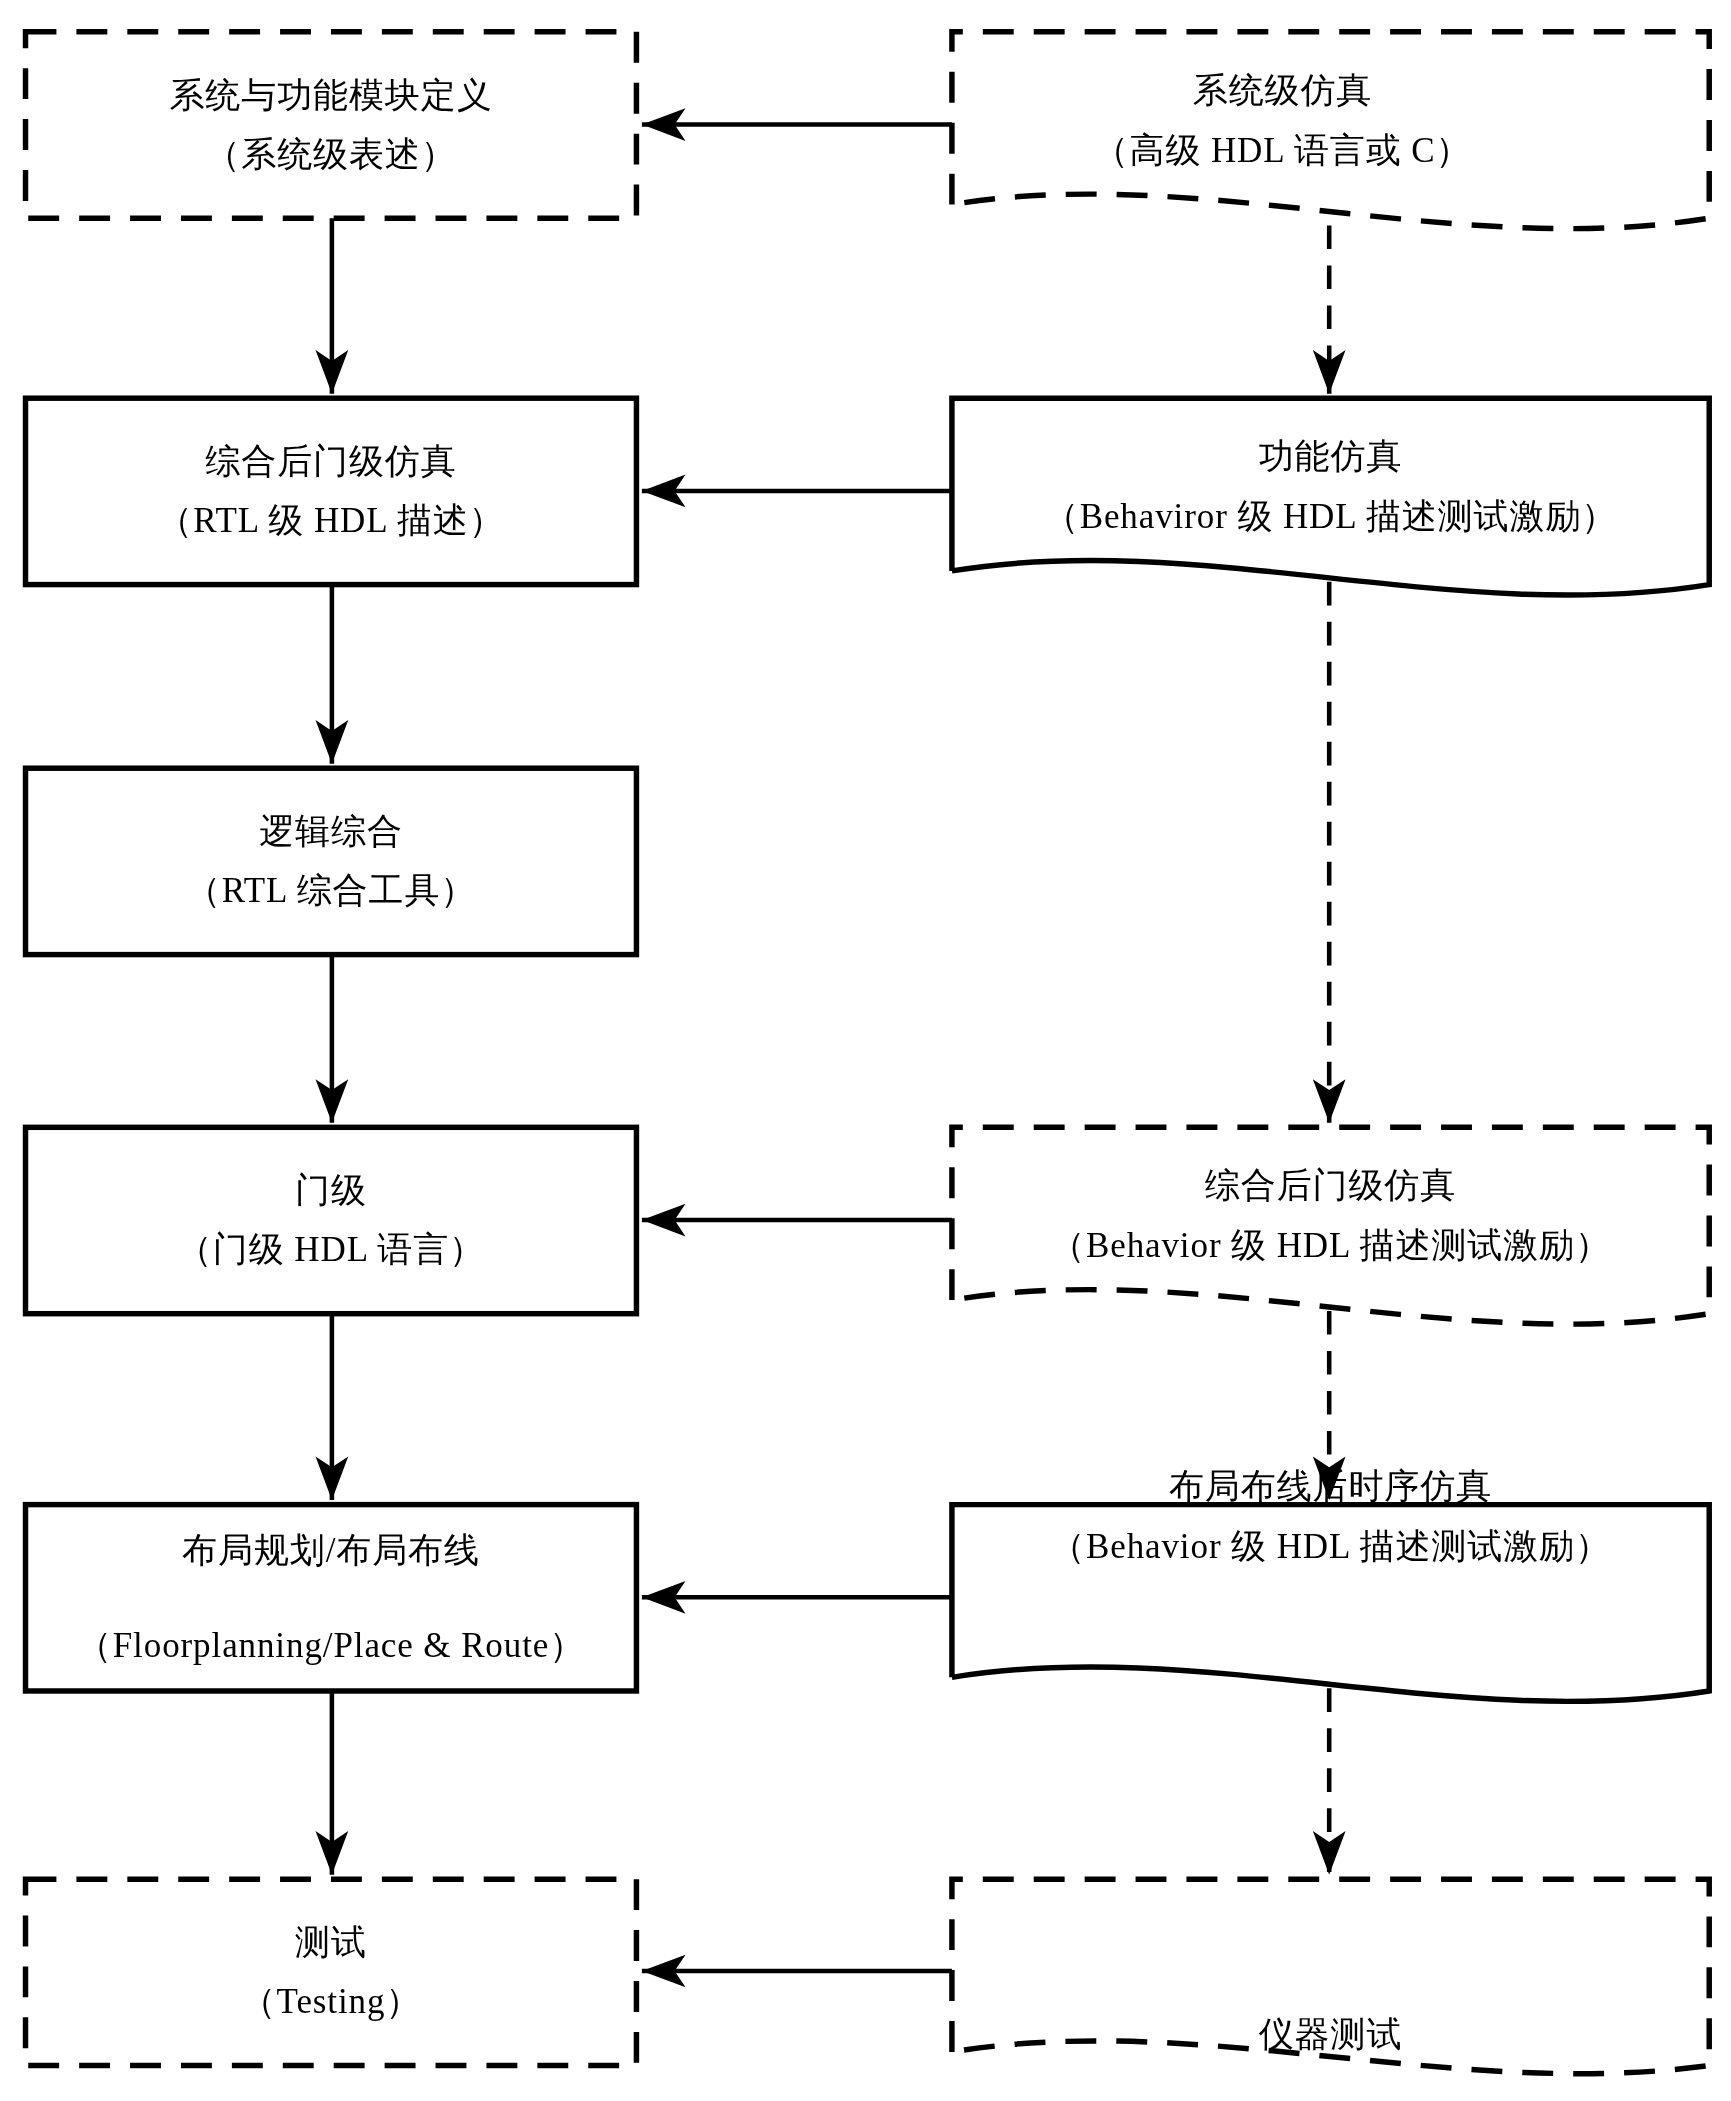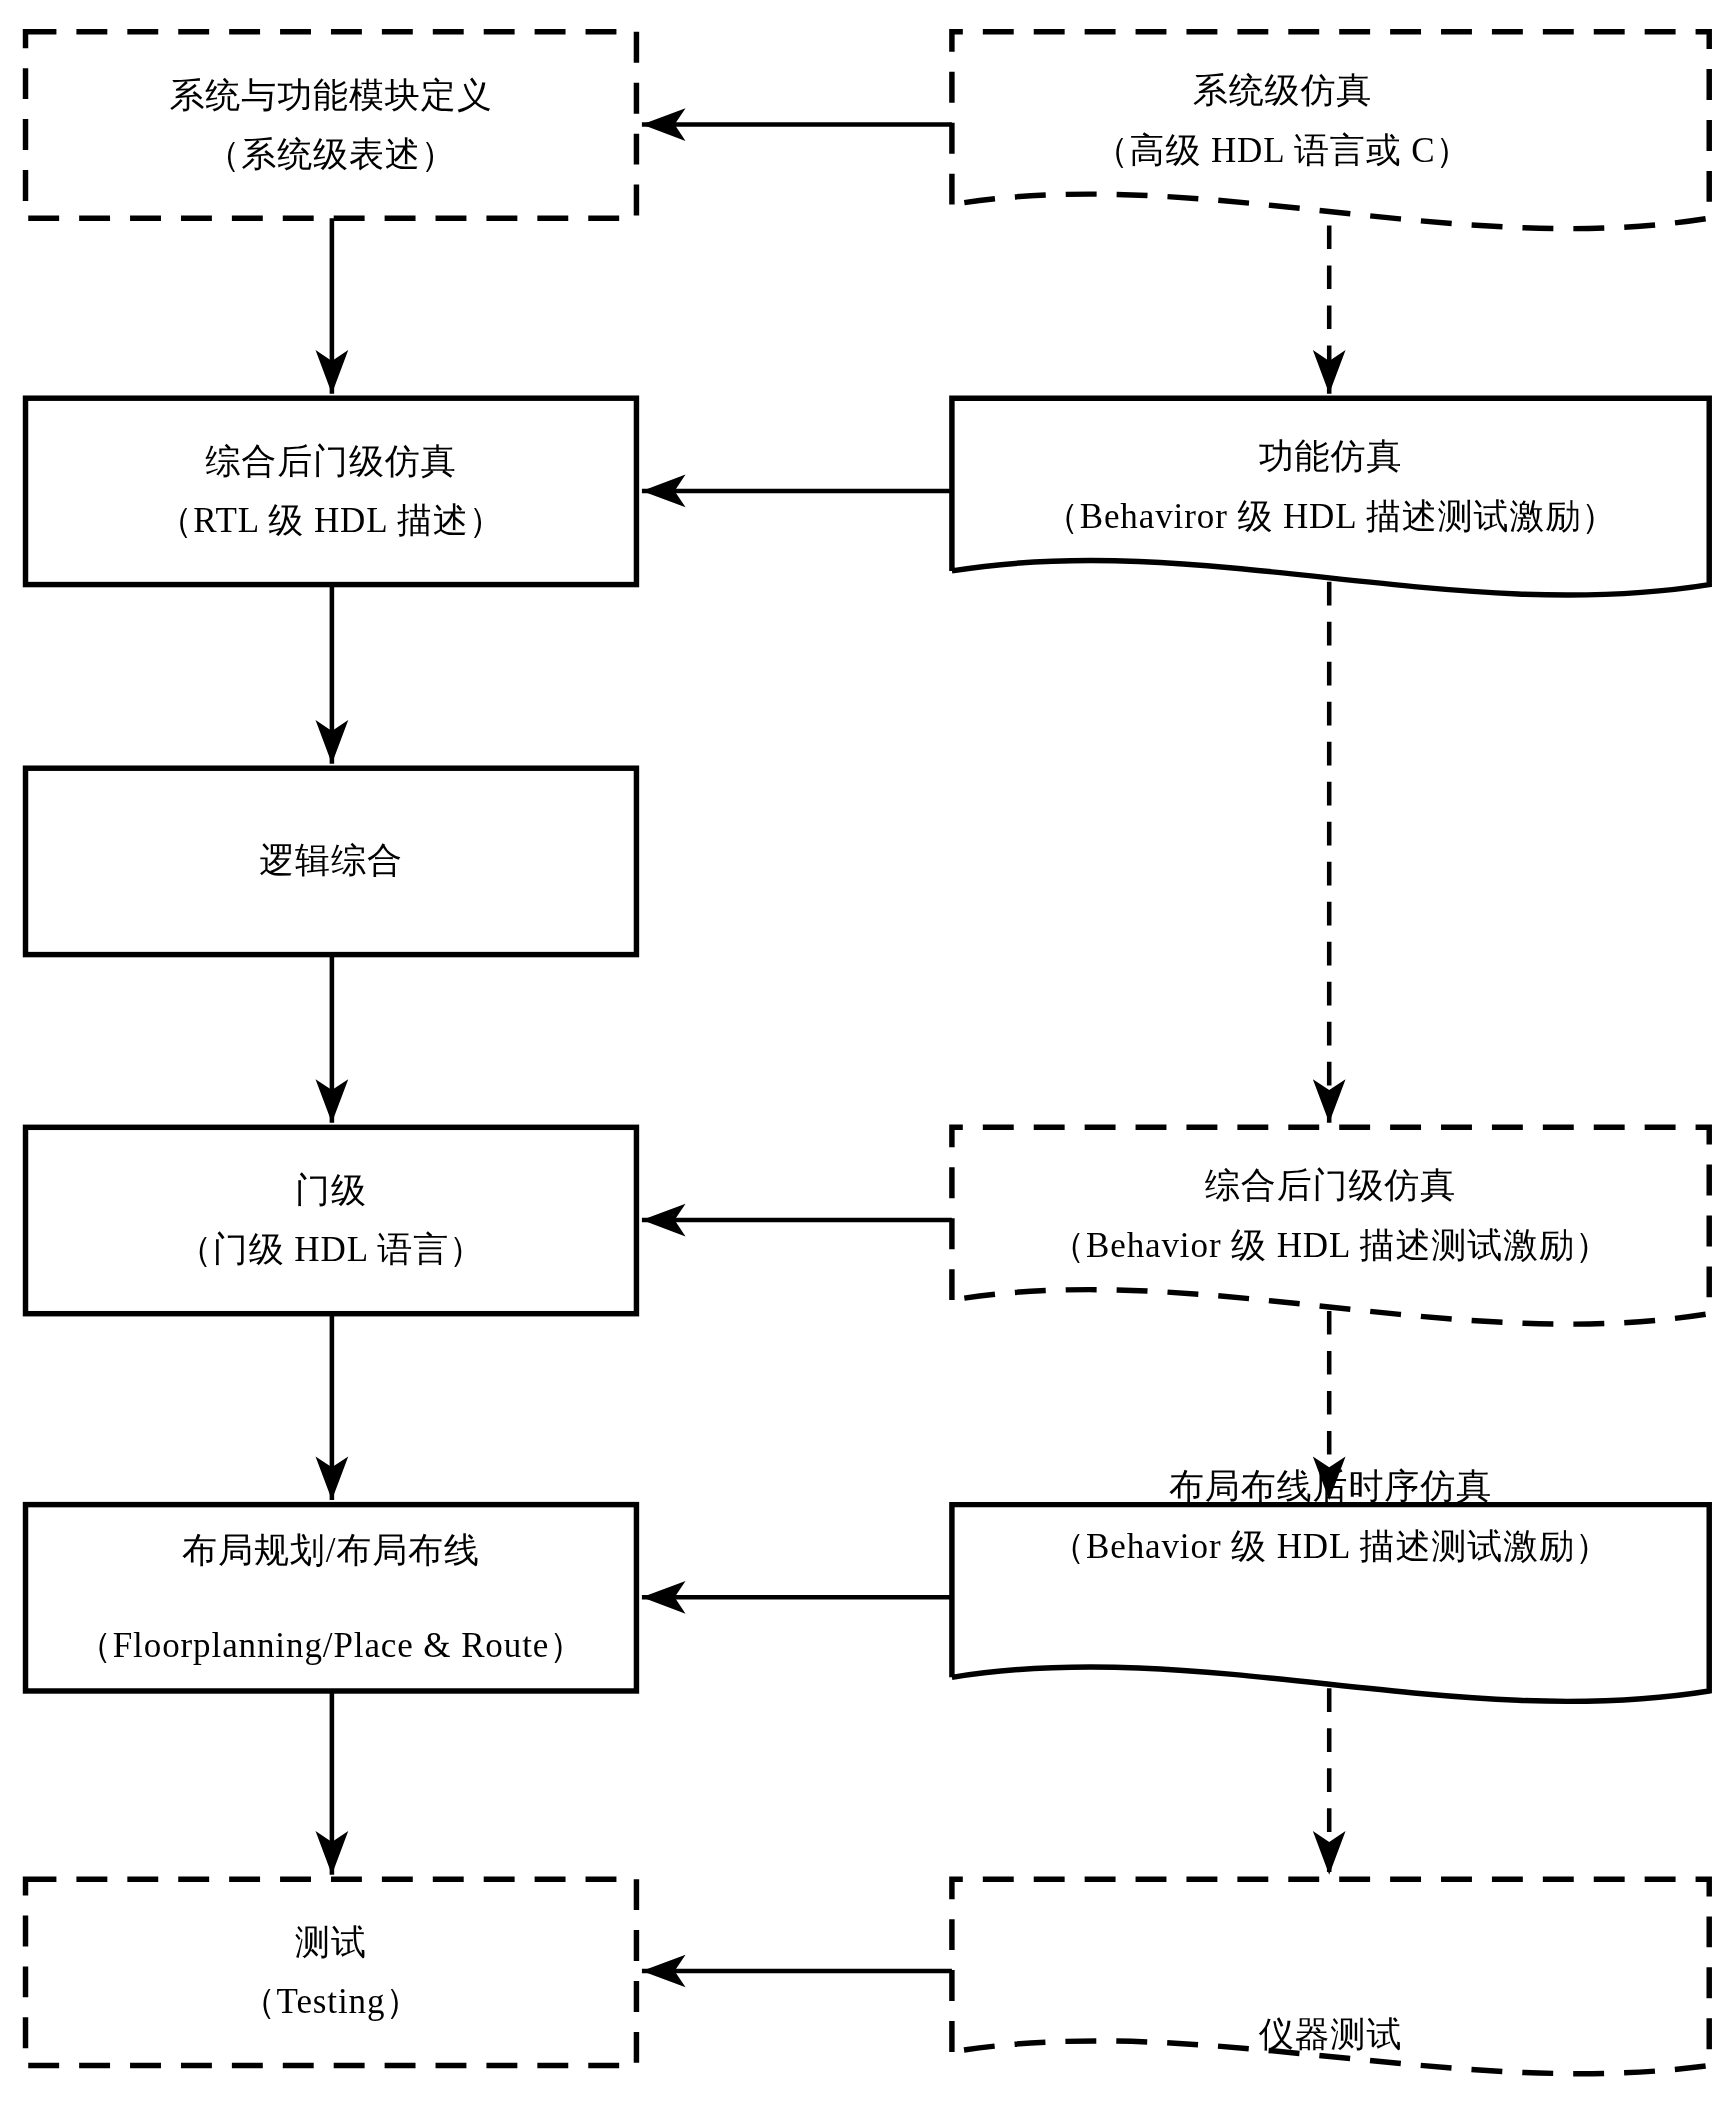--- a/index.html
+++ b/index.html
@@ -84,20 +84,21 @@
   <div class="box-label" style="left:25.5px; top:32px; width:611px; height:186px;">
     <span>系统与功能模块定义</span>
     <span>（系统级表述）</span>
   </div>
   <div class="box-label" style="left:25.5px; top:398px; width:611px; height:186px;">
     <span>综合后门级仿真</span>
     <span>（RTL 级 HDL 描述）</span>
   </div>
   <div class="box-label" style="left:25.5px; top:768px; width:611px; height:186px;">
     <span>逻辑综合</span>
+    <span>（RTL 综合工具）</span>
   </div>
   <div class="box-label" style="left:25.5px; top:1127px; width:611px; height:186px;">
     <span>门级</span>
     <span>（门级 HDL 语言）</span>
   </div>
   <div class="box-label" style="left:25.5px; top:1505px; width:611px; height:186px;gap:36px;">
     <span>布局规划/布局布线</span>
     <span>（Floorplanning/Place &amp; Route）</span>
   </div>
   <div class="box-label" style="left:25.5px; top:1879px; width:611px; height:186px;font-family:Liberation Serif, serif;">

